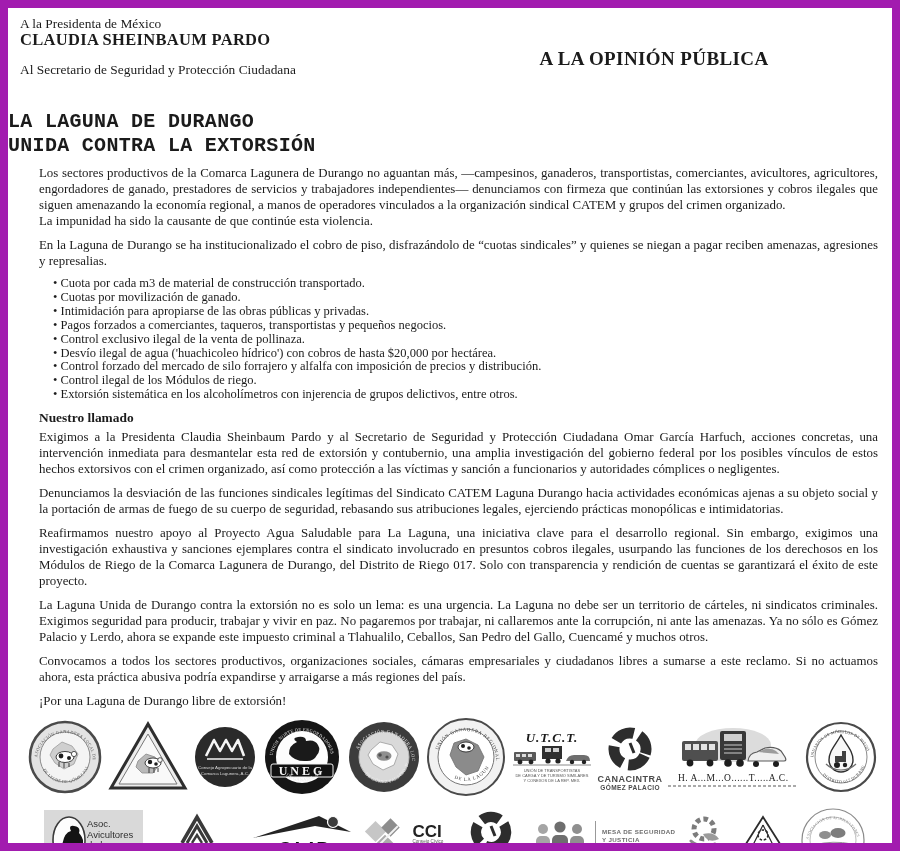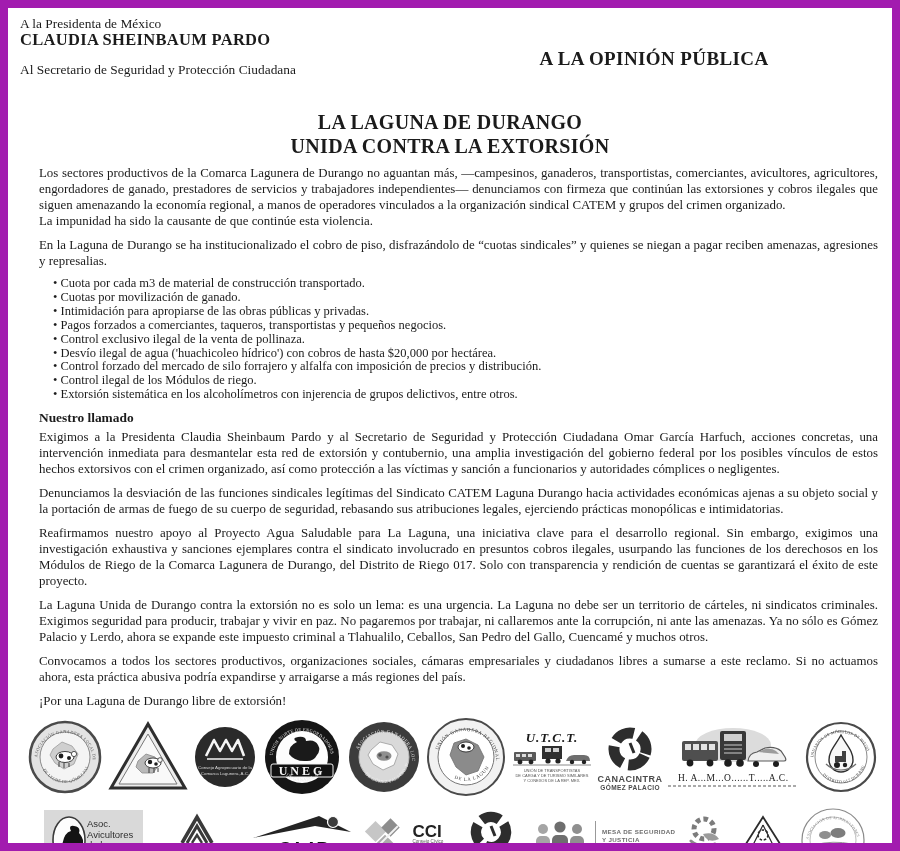--- a/index.html
+++ b/index.html
@@ -11,21 +11,21 @@
   
   .hdr{position:relative;padding:8px 14px 0 12px;height:88px;}
   .r-line{font-size:13.4px;line-height:15px;}
   .r-name{font-size:16.5px;font-weight:bold;line-height:18px;letter-spacing:.3px;}
   .r-gap{height:13px;}
   .opinion{
     position:absolute;top:40px;left:500px;width:292px;text-align:center;
     font-size:19px;font-weight:bold;letter-spacing:.4px;white-space:nowrap;
   }
   
-  .title{margin:6px 0 7px 0;text-align:center;font-weight:bold;font-size:20px;line-height:24px;letter-spacing:.3px;}
+  .title{margin:6px 0 7px 0;font-weight:bold;font-size:20px;line-height:24px;letter-spacing:.3px;font-family:Liberation Mono, monospace;}
   
   .body{padding:0 14px 0 31px;font-size:12.9px;line-height:16px;text-align:justify;}
   .body p{margin:0 0 8px 0;}
   .body p.nogap{margin:0;}
   .body p.tight{margin:0 0 8px 0;}
   ul.bullets{margin:2px 0 8px 0;padding:0 0 0 14px;list-style:none;}
   ul.bullets li{font-size:12.5px;line-height:13.9px;text-align:left;}
   ul.bullets li::before{content:"• ";}
   h2.call{font-size:13.4px;font-weight:bold;margin:2px 0 3px 0;line-height:16px;}
   p.closing{margin:2px 0 0 0;}

